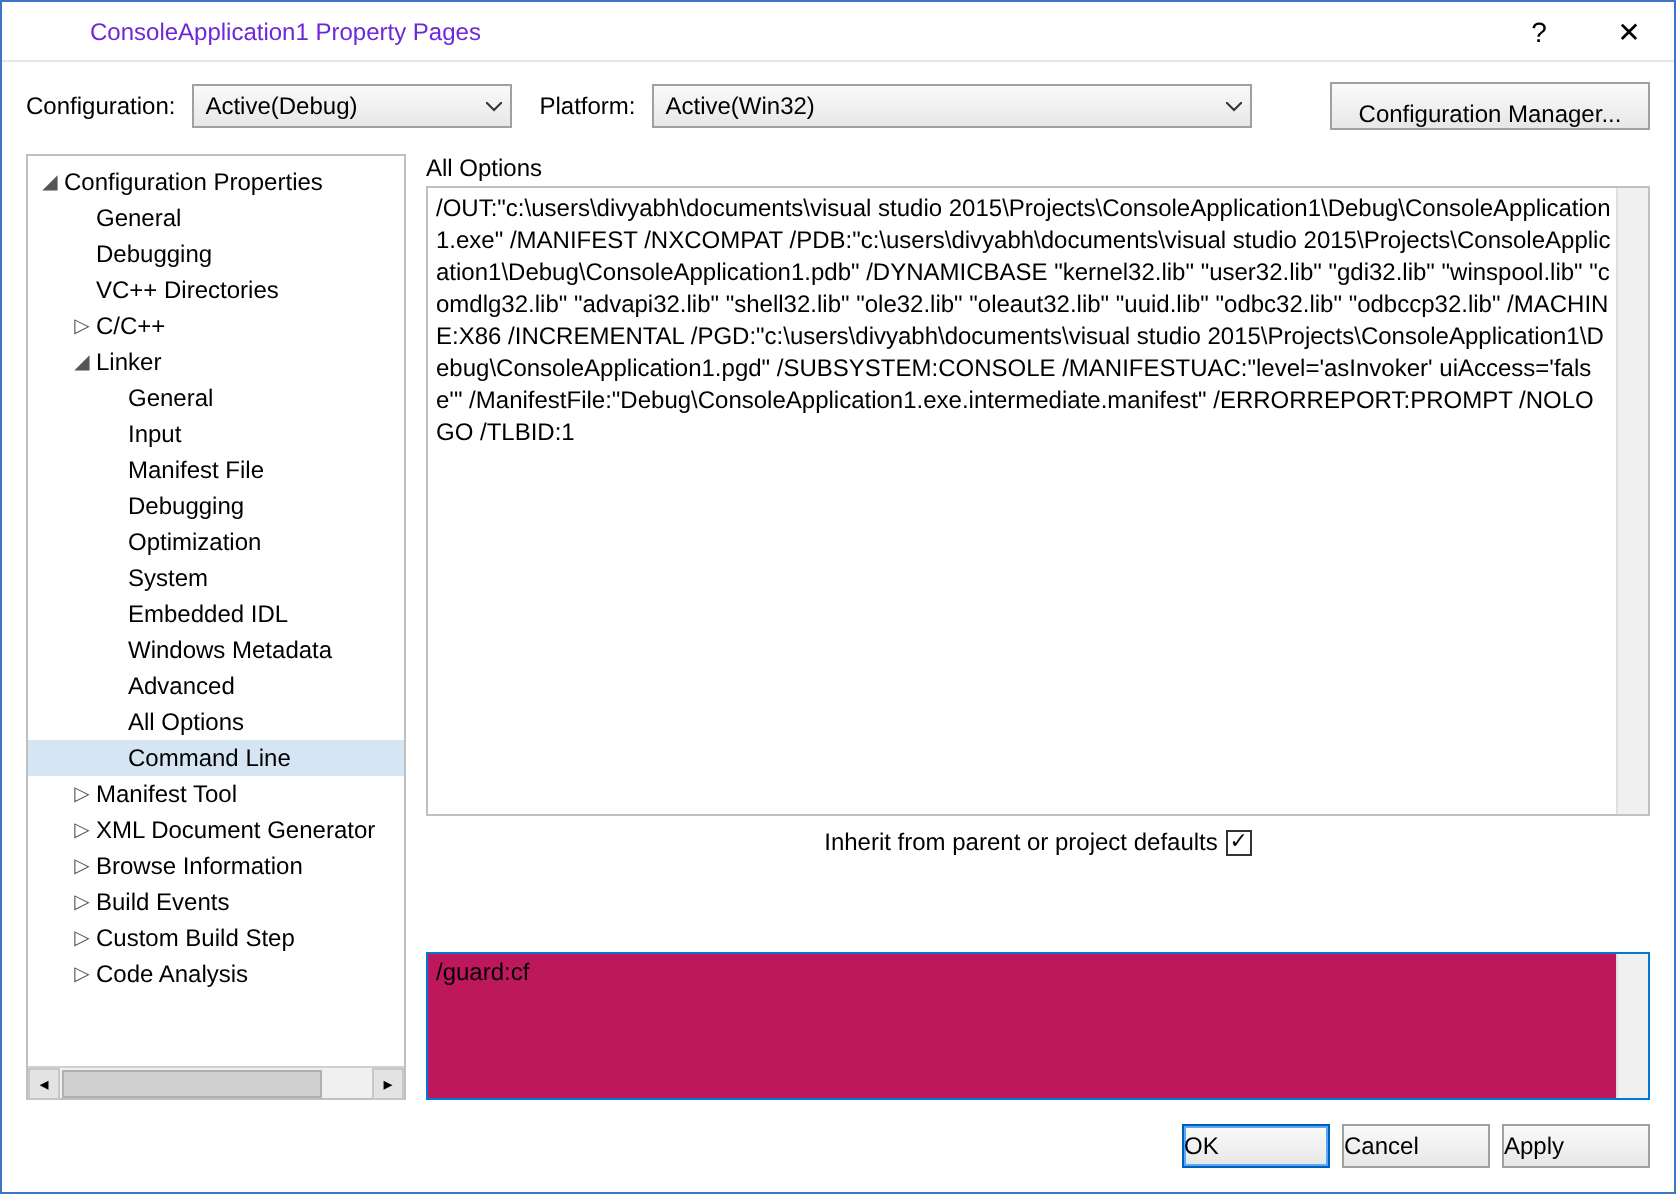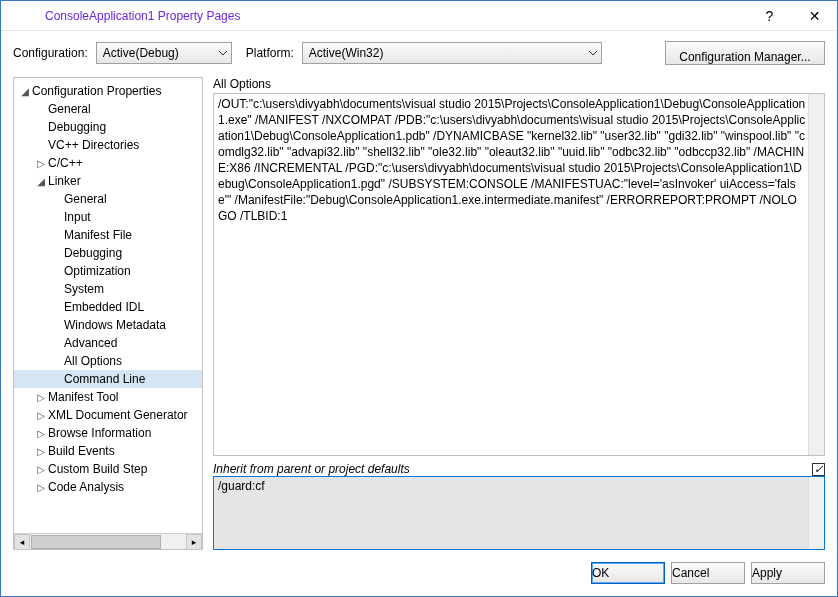--- a/index.html
+++ b/index.html
@@ -6,41 +6,41 @@
   html, body { margin: 0; padding: 0; font-family: "Segoe UI", Tahoma, sans-serif; font-size: 12px; color: #000; }
   .window { width: 838px; height: 597px; border: 1px solid #3a76c4; background: #fff; display: flex; flex-direction: column; position: relative; }
   .titlebar { height: 30px; background: #fff; display: flex; align-items: center; padding-left: 8px; border-bottom: 1px solid #e6e6e6; }
   .titlebar .title { flex: 1; color: #6d28d9; margin-left: 36px; }
   .titlebar .ctl { width: 45px; height: 30px; display: flex; align-items: center; justify-content: center; font-family: Arial, sans-serif; font-size: 14px; cursor: default; }
   .titlebar .help { font-size: 14px; }
   .topbar { display: flex; align-items: center; padding: 10px 12px 8px 12px; gap: 6px; }
   .lbl { margin-right: 2px; }
   .combo { height: 22px; border: 1px solid #a0a0a0; background: linear-gradient(#fafafa,#e7e7e7); display: flex; align-items: center; padding: 0 4px 0 6px; position: relative; }
   .combo .caret { margin-left: auto; }
-  .combo.cfg { width: 136px; }
+  .combo.cfg { width: 160px; }
   .combo.plat { width: 300px; }
   .cfgmgr { height: 24px; width: 160px; border: 1px solid #a0a0a0; background: linear-gradient(#fafafa,#e7e7e7); display: flex; align-items: flex-end; justify-content: center; }
   .body { flex: 1; display: flex; padding: 4px 12px 0 12px; gap: 10px; min-height: 0; }
   .treewrap { width: 190px; border: 1px solid #c0c0c0; display: flex; flex-direction: column; }
   .tree { flex: 1; overflow: hidden; padding: 4px 0; }
   .node { display: flex; align-items: center; height: 18px; padding-right: 4px; white-space: nowrap; }
   .node .exp { width: 14px; display: inline-flex; justify-content: center; color: #555; font-size: 10px; }
   .node.selected { background: #d6e5f3; }
   .hscroll { height: 16px; border-top: 1px solid #d0d0d0; background: #f0f0f0; display: flex; align-items: center; }
   .hscroll .arrow { width: 16px; height: 16px; display: flex; align-items: center; justify-content: center; background: #e3e3e3; border: 1px solid #c7c7c7; font-size: 9px; }
   .hscroll .thumb { width: 130px; height: 14px; background: #cfcfcf; border: 1px solid #b0b0b0; margin-left: 1px; }
   .hscroll .track { flex:1; height:14px; background:#f0f0f0; }
   .rightpane { flex: 1; display: flex; flex-direction: column; min-width: 0; }
   .sectlbl { margin-bottom: 2px; }
   .alloptbox { flex: 1; border: 1px solid #c0c0c0; background: #fff; position: relative; overflow: hidden; }
   .alloptbox .txt { padding: 2px 18px 2px 4px; font-size: 12px; line-height: 16px; color: #000; word-break: break-all; white-space: normal; }
   .alloptbox .vsb { position: absolute; right: 0; top: 0; bottom: 0; width: 16px; background: #f0f0f0; border-left: 1px solid #e0e0e0; }
-  .inheritrow { display: flex; align-items: center; justify-content: space-between; margin-top: 6px; gap: 4px; font-style: italic; }
+  .inheritrow { display: flex; align-items: center; justify-content: center; margin-top: 6px; gap: 4px; }
   .inheritrow .chk { width: 13px; height: 13px; border: 1px solid #333; display: inline-flex; align-items: center; justify-content: center; font-size: 11px; line-height: 11px; }
-  .addoptbox { height: 74px; border: 1px solid #0078d7; background: #e5e5e5; position: relative; overflow: hidden; }
+  .addoptbox { height: 74px; border: 1px solid #0078d7; background: #be185d; position: relative; overflow: hidden; margin-top: 48px; }
   .addoptbox .edit { padding: 2px 18px 2px 4px; font-size: 12px; }
   .addoptbox .vsb { position: absolute; right: 0; top: 0; bottom: 0; width: 16px; background: #f0f0f0; border-left: 1px solid #e0e0e0; }
   .btnrow { display: flex; justify-content: flex-end; gap: 6px; padding: 12px; }
   .btn { width: 74px; height: 22px; border: 1px solid #a0a0a0; background: linear-gradient(#fafafa,#e7e7e7); display: flex; align-items: center; }
   .btn.default { border: 1px solid #005fb8; box-shadow: inset 0 0 0 1px #59a7ff; }
   .caret svg { display:block; }
 </style>
 </head>
 <body>
 

